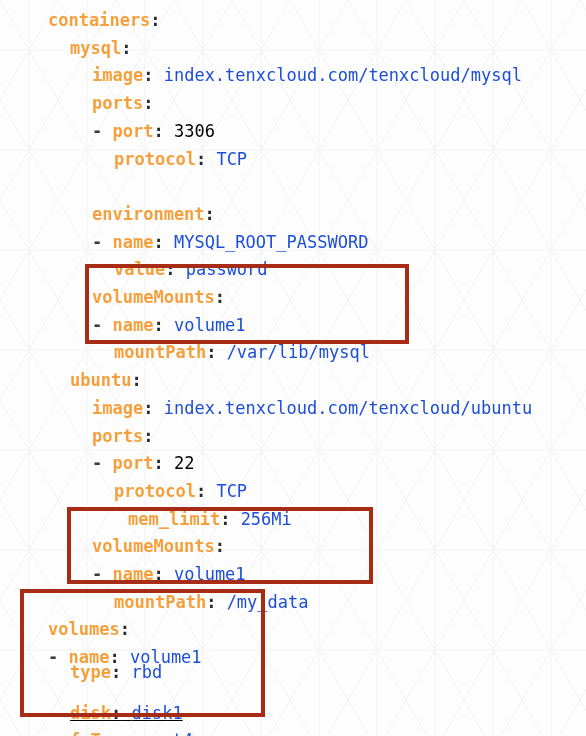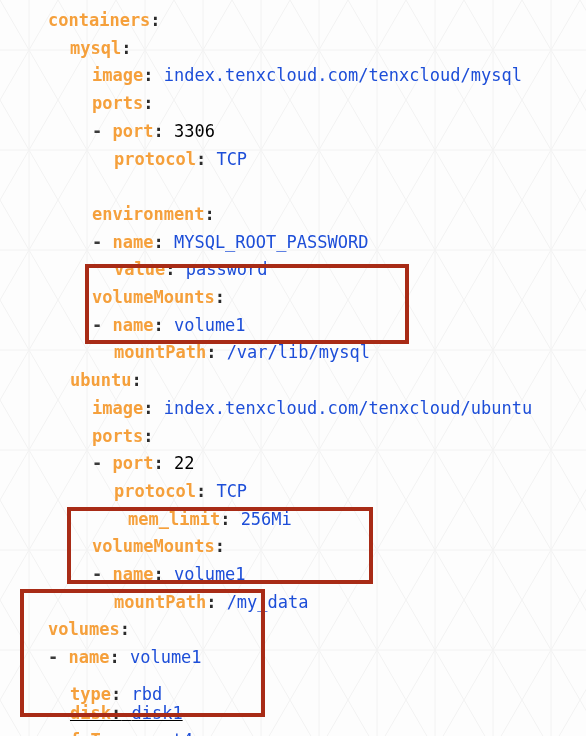--- a/index.html
+++ b/index.html
@@ -112,21 +112,21 @@
       <div class="code-line" style="top: 393.8px; left: 92px;"><span class="k">image</span><span class="p">:</span><span class="v"> </span><span class="v">index.tenxcloud.com/tenxcloud/ubuntu</span></div>
       <div class="code-line" style="top: 421.5px; left: 92px;"><span class="k">ports</span><span class="p">:</span></div>
       <div class="code-line" style="top: 449.2px; left: 92px;"><span class="dash">- </span><span class="k">port</span><span class="p">:</span><span class="v"> </span><span class="num">22</span></div>
       <div class="code-line" style="top: 476.9px; left: 114px;"><span class="k">protocol</span><span class="p">:</span><span class="v"> </span><span class="v">TCP</span></div>
       <div class="code-line" style="top: 504.6px; left: 92px; margin-left: 36px;"><span class="k">mem_limit</span><span class="p">:</span><span class="v"> </span><span class="v">256Mi</span></div>
       <div class="code-line" style="top: 532.3px; left: 92px;"><span class="k">volumeMounts</span><span class="p">:</span></div>
       <div class="code-line" style="top: 560px; left: 92px;"><span class="dash">- </span><span class="k">name</span><span class="p">:</span><span class="v"> </span><span class="v">volume1</span></div>
       <div class="code-line" style="top: 587.7px; left: 114px;"><span class="k">mountPath</span><span class="p">:</span><span class="v"> </span><span class="v">/my_data</span></div>
       <div class="code-line" style="top: 615.4px; left: 48px;"><span class="k">volumes</span><span class="p">:</span></div>
       <div class="code-line" style="top: 643.1px; left: 48px;"><span class="dash">- </span><span class="k">name</span><span class="p">:</span><span class="v"> </span><span class="v">volume1</span></div>
-      <div class="code-line" style="top: 680px; left: 70px;"><span class="k">type</span><span class="p">:</span><span class="v"> </span><span class="v">rbd</span></div>
+      <div class="code-line" style="top: 658px; left: 70px;"><span class="k">type</span><span class="p">:</span><span class="v"> </span><span class="v">rbd</span></div>
       <div class="code-line" style="top: 698.5px; left: 70px; text-decoration: underline;"><span class="k">disk</span><span class="p">:</span><span class="v"> </span><span class="v">disk1</span></div>
       <div class="code-line" style="top: 726.2px; left: 70px;"><span class="k">fsType</span><span class="p">:</span><span class="v"> </span><span class="v">ext4</span></div>
     </div>
 
   <div id="boxes">
       <div class="hl-box" style="left: 85px; top: 264px; width: 324px; height: 80px;"></div>
       <div class="hl-box" style="left: 67px; top: 507px; width: 306px; height: 77px;"></div>
       <div class="hl-box" style="left: 20px; top: 589px; width: 245px; height: 128px;"></div>
     </div>
 

